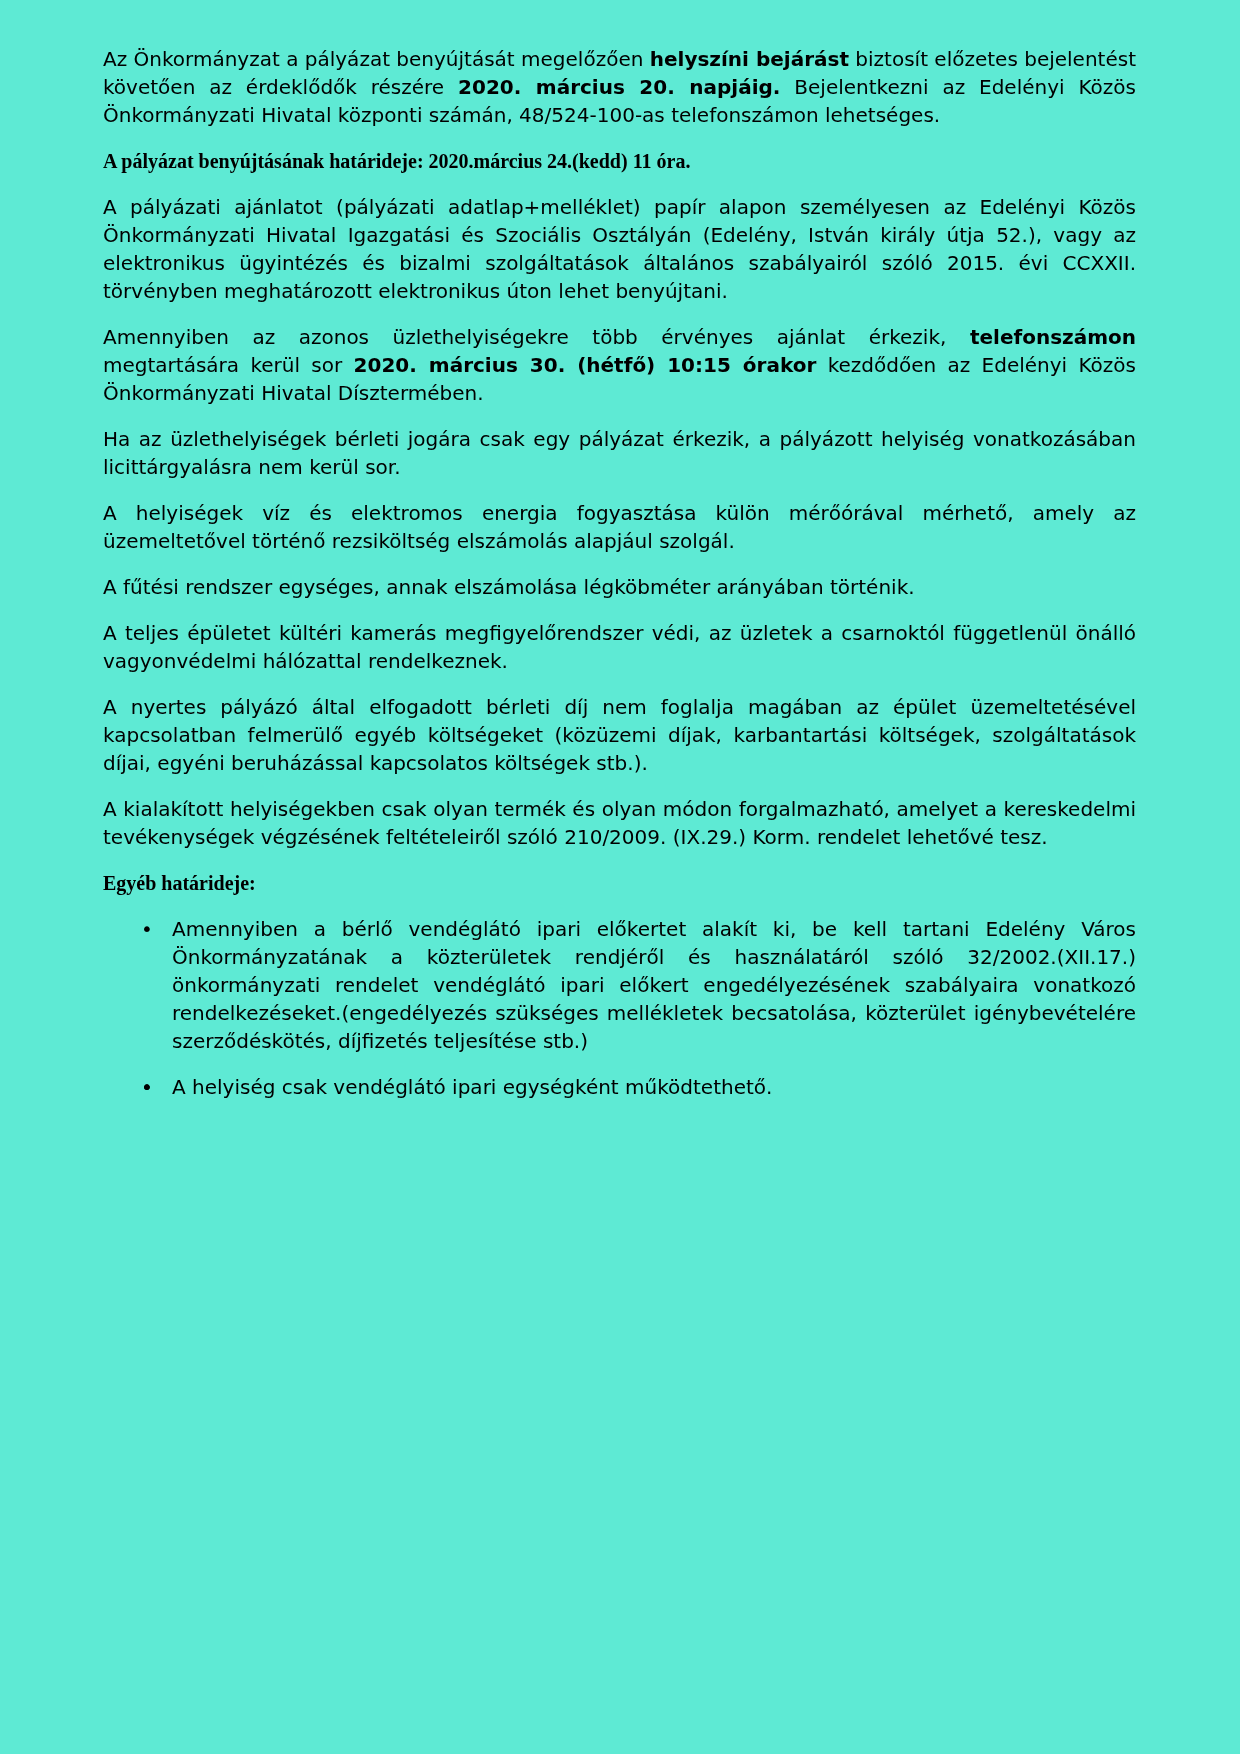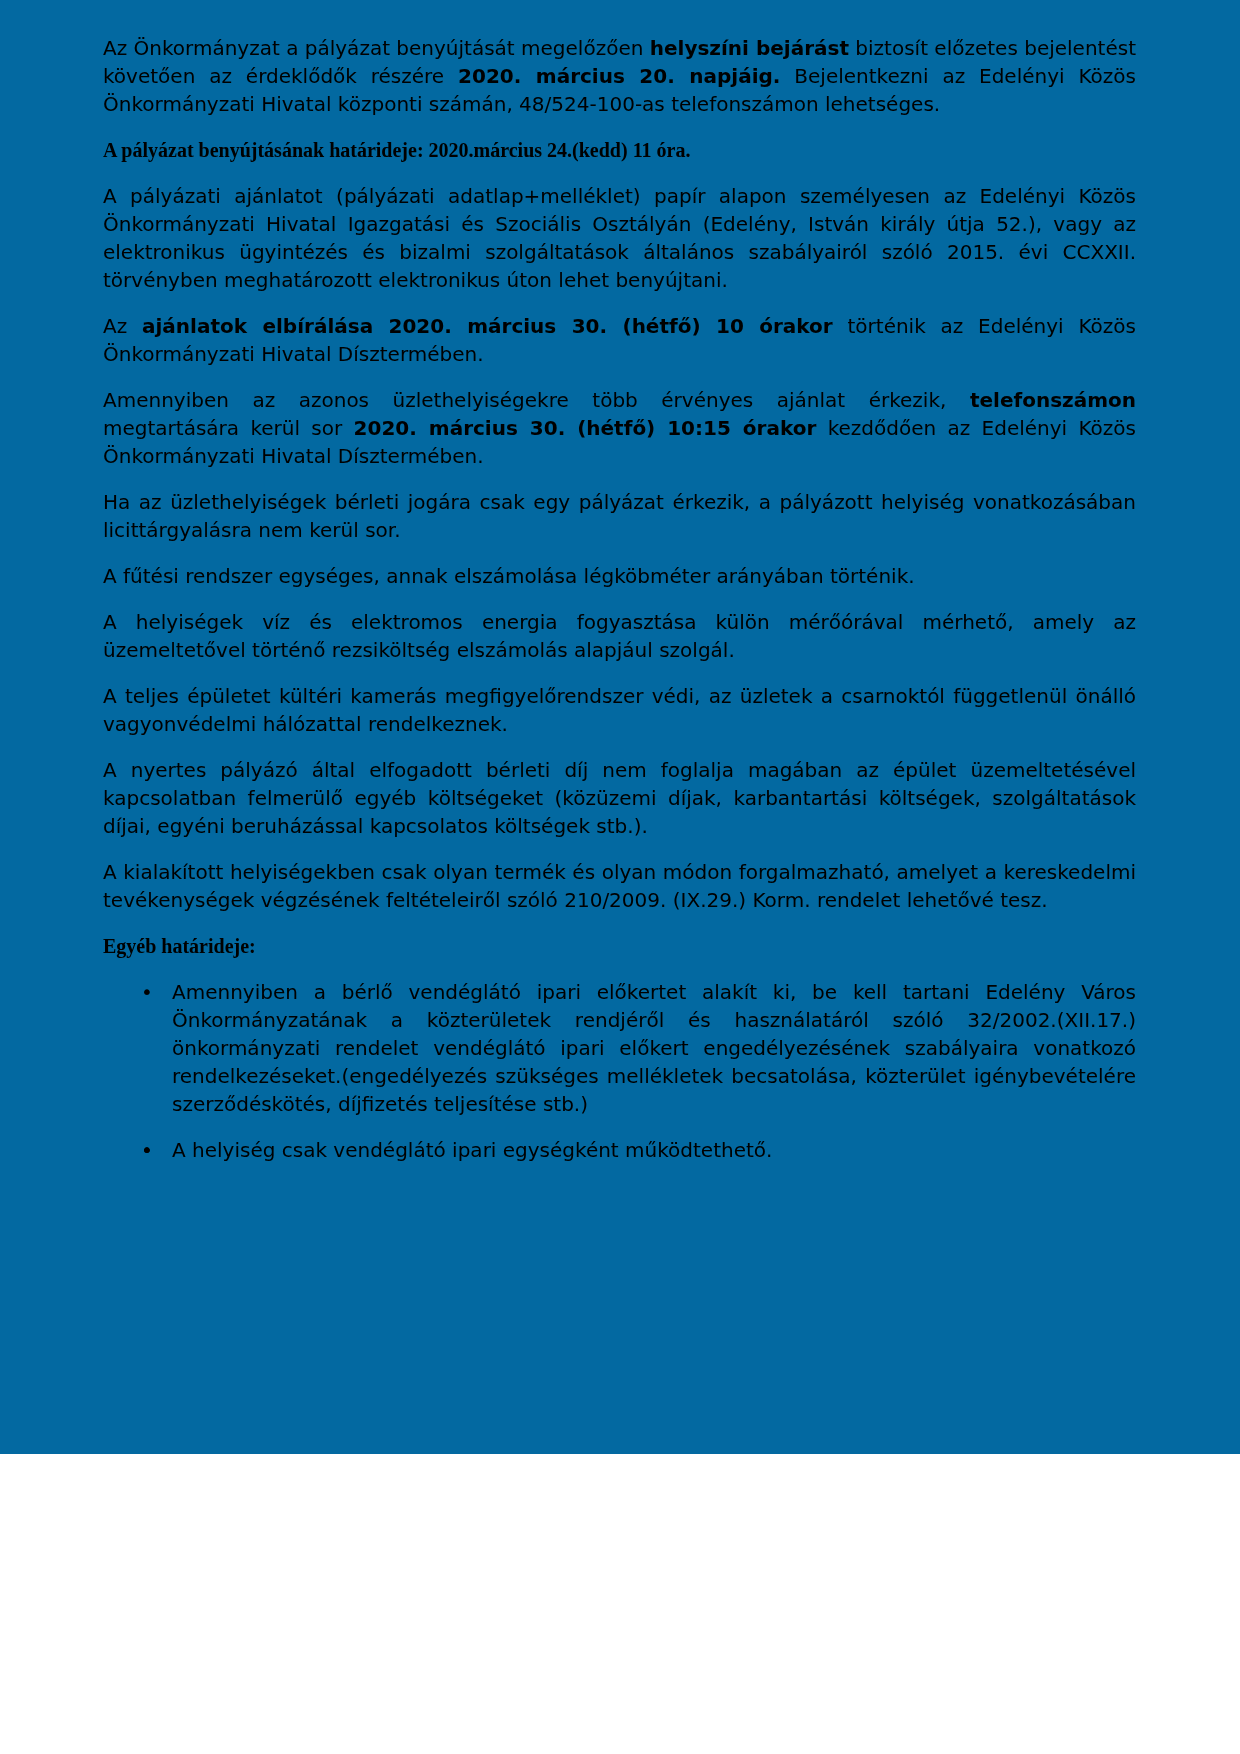--- a/index.html
+++ b/index.html
@@ -3,24 +3,24 @@
 <meta charset="utf-8">
 <style>
   html, body {
     margin: 0;
     padding: 0;
     background: #ffffff;
   }
   .page {
     position: relative;
     width: 1240px;
-    height: 1454px;
-    background: #0369a1;
+    height: 1754px;
+    background: #5eead4;
     box-sizing: border-box;
-    padding: 34px 104px 0 103px;
+    padding: 45px 104px 0 103px;
     overflow: hidden;
   }
   .doc {
     font-family: "DejaVu Sans", sans-serif;
     font-size: 20px;
     line-height: 28px;
     color: #000000;
     text-align: justify;
   }
   .block {
@@ -45,25 +45,24 @@
   }
 </style>
 </head>
 <body>
 
 <div class="page">
   <div class="doc">
       <div class="block paragraph"><span class="run">Az Önkormányzat a pályázat benyújtását megelőzően </span><span class="run bold">helyszíni bejárást</span><span class="run"> biztosít előzetes bejelentést követően az érdeklődők részére </span><span class="run bold">2020. március 20. napjáig.</span><span class="run"> Bejelentkezni az Edelényi Közös Önkormányzati Hivatal központi számán, 48/524-100-as telefonszámon lehetséges.</span></div>
       <div class="block heading"><span class="run bold">A pályázat benyújtásának határideje: 2020.március 24.(kedd) 11 óra.</span></div>
       <div class="block paragraph"><span class="run">A pályázati ajánlatot (pályázati adatlap+melléklet) papír alapon személyesen az Edelényi Közös Önkormányzati Hivatal Igazgatási és Szociális Osztályán (Edelény, István király útja 52.), vagy az elektronikus ügyintézés és bizalmi szolgáltatások általános szabályairól szóló 2015. évi CCXXII. törvényben meghatározott elektronikus úton lehet benyújtani.</span></div>
-      <div class="block paragraph"><span class="run">Az </span><span class="run bold">ajánlatok elbírálása 2020. március 30. (hétfő) 10 órakor</span><span class="run"> történik az Edelényi Közös Önkormányzati Hivatal Dísztermében.</span></div>
       <div class="block paragraph"><span class="run">Amennyiben az azonos üzlethelyiségekre több érvényes ajánlat érkezik, </span><span class="run bold">telefonszámon</span><span class="run"> megtartására kerül sor </span><span class="run bold">2020. március 30. (hétfő) 10:15 órakor</span><span class="run"> kezdődően az Edelényi Közös Önkormányzati Hivatal Dísztermében.</span></div>
       <div class="block paragraph"><span class="run">Ha az üzlethelyiségek bérleti jogára csak egy pályázat érkezik, a pályázott helyiség vonatkozásában licittárgyalásra nem kerül sor.</span></div>
+      <div class="block paragraph"><span class="run">A helyiségek víz és elektromos energia fogyasztása külön mérőórával mérhető, amely az üzemeltetővel történő rezsiköltség elszámolás alapjául szolgál.</span></div>
       <div class="block paragraph"><span class="run">A fűtési rendszer egységes, annak elszámolása légköbméter arányában történik.</span></div>
-      <div class="block paragraph"><span class="run">A helyiségek víz és elektromos energia fogyasztása külön mérőórával mérhető, amely az üzemeltetővel történő rezsiköltség elszámolás alapjául szolgál.</span></div>
       <div class="block paragraph"><span class="run">A teljes épületet kültéri kamerás megfigyelőrendszer védi, az üzletek a csarnoktól függetlenül önálló vagyonvédelmi hálózattal rendelkeznek.</span></div>
       <div class="block paragraph"><span class="run">A nyertes pályázó által elfogadott bérleti díj nem foglalja magában az épület üzemeltetésével kapcsolatban felmerülő egyéb költségeket (közüzemi díjak, karbantartási költségek, szolgáltatások díjai, egyéni beruházással kapcsolatos költségek stb.).</span></div>
       <div class="block paragraph"><span class="run">A kialakított helyiségekben csak olyan termék és olyan módon forgalmazható, amelyet a kereskedelmi tevékenységek végzésének feltételeiről szóló 210/2009. (IX.29.) Korm. rendelet lehetővé tesz.</span></div>
       <div class="block heading"><span class="run bold">Egyéb határideje:</span></div>
       <div class="block bullet"><span class="marker">•</span><span class="run">Amennyiben a bérlő vendéglátó ipari előkertet alakít ki, be kell tartani Edelény Város Önkormányzatának a közterületek rendjéről és használatáról szóló 32/2002.(XII.17.) önkormányzati rendelet vendéglátó ipari előkert engedélyezésének szabályaira vonatkozó rendelkezéseket.(engedélyezés szükséges mellékletek becsatolása, közterület igénybevételére szerződéskötés, díjfizetés teljesítése stb.)</span></div>
       <div class="block bullet"><span class="marker">•</span></div>
       <div class="block bullet"><span class="marker">•</span><span class="run">A helyiség csak vendéglátó ipari egységként működtethető.</span></div>
     </div>
 </div>
 

